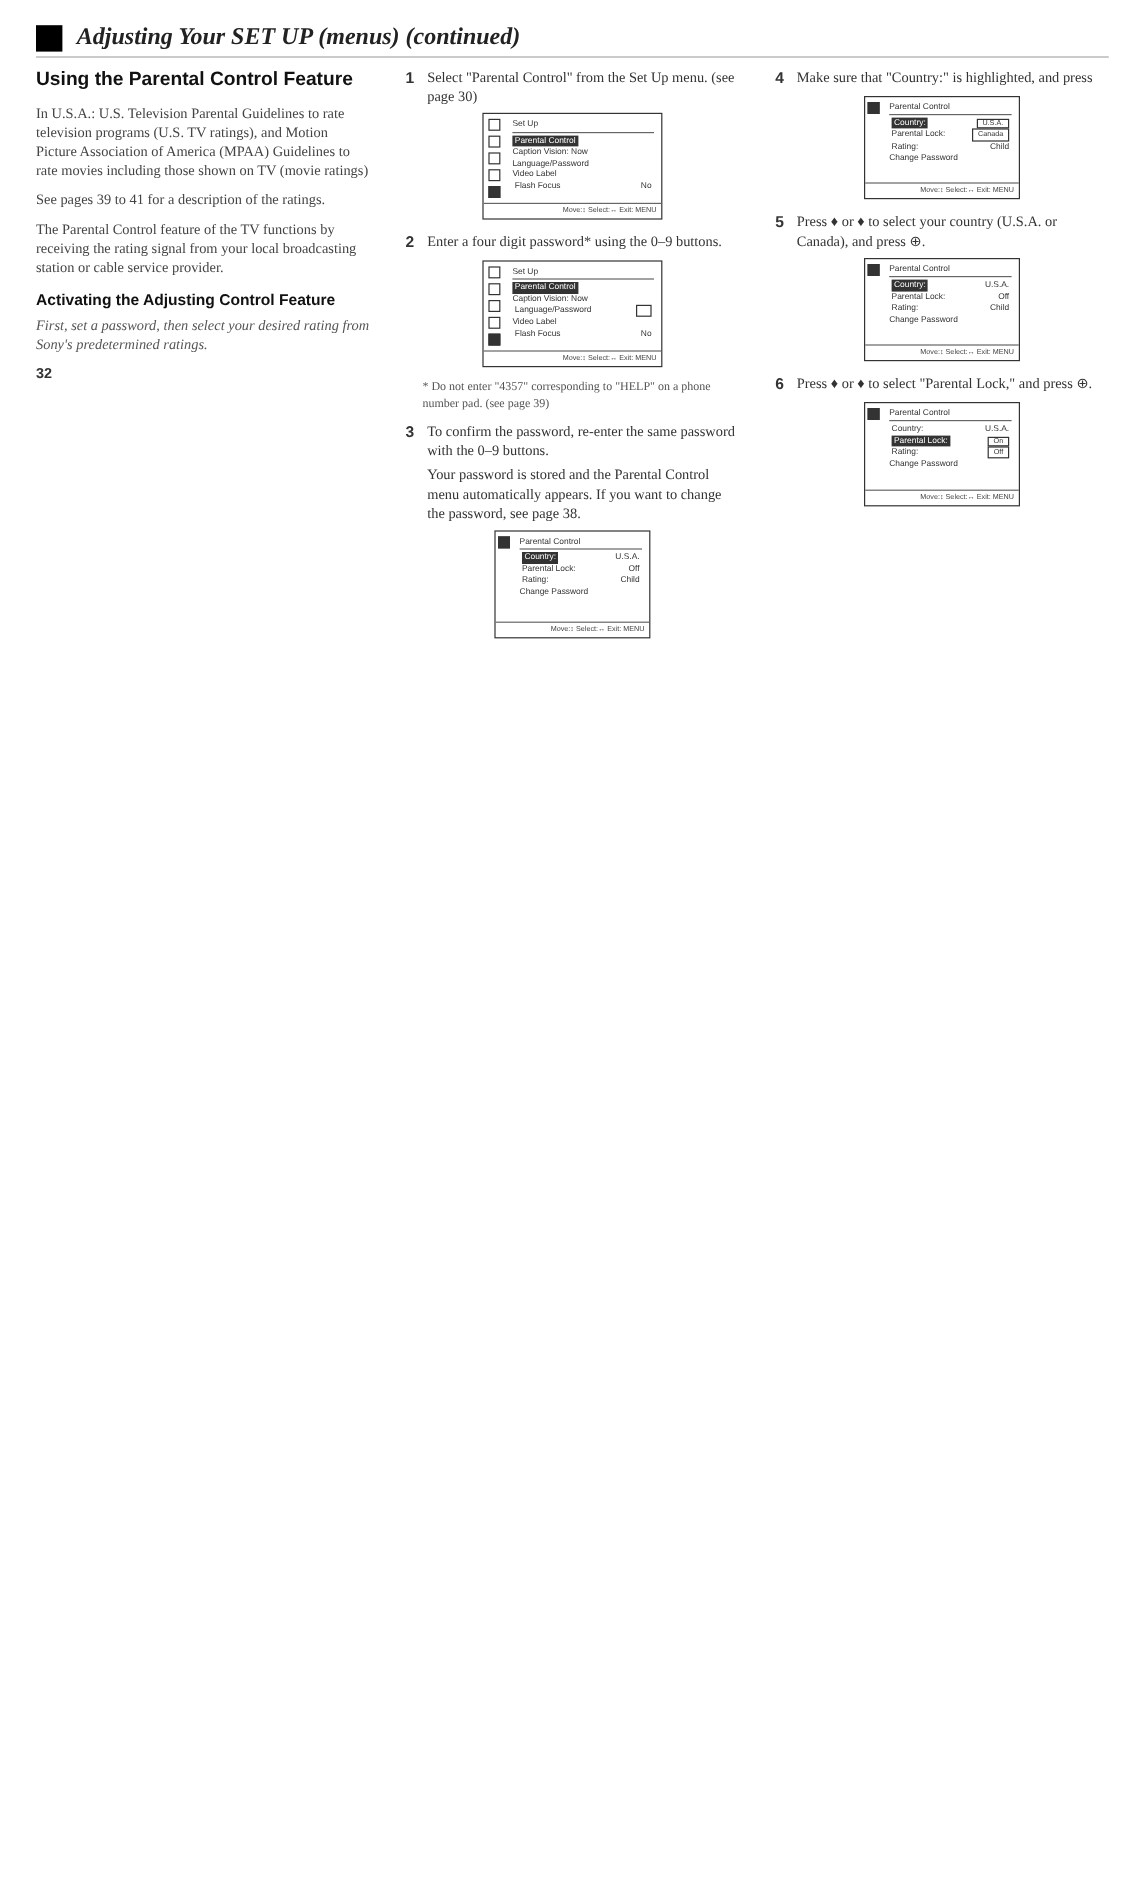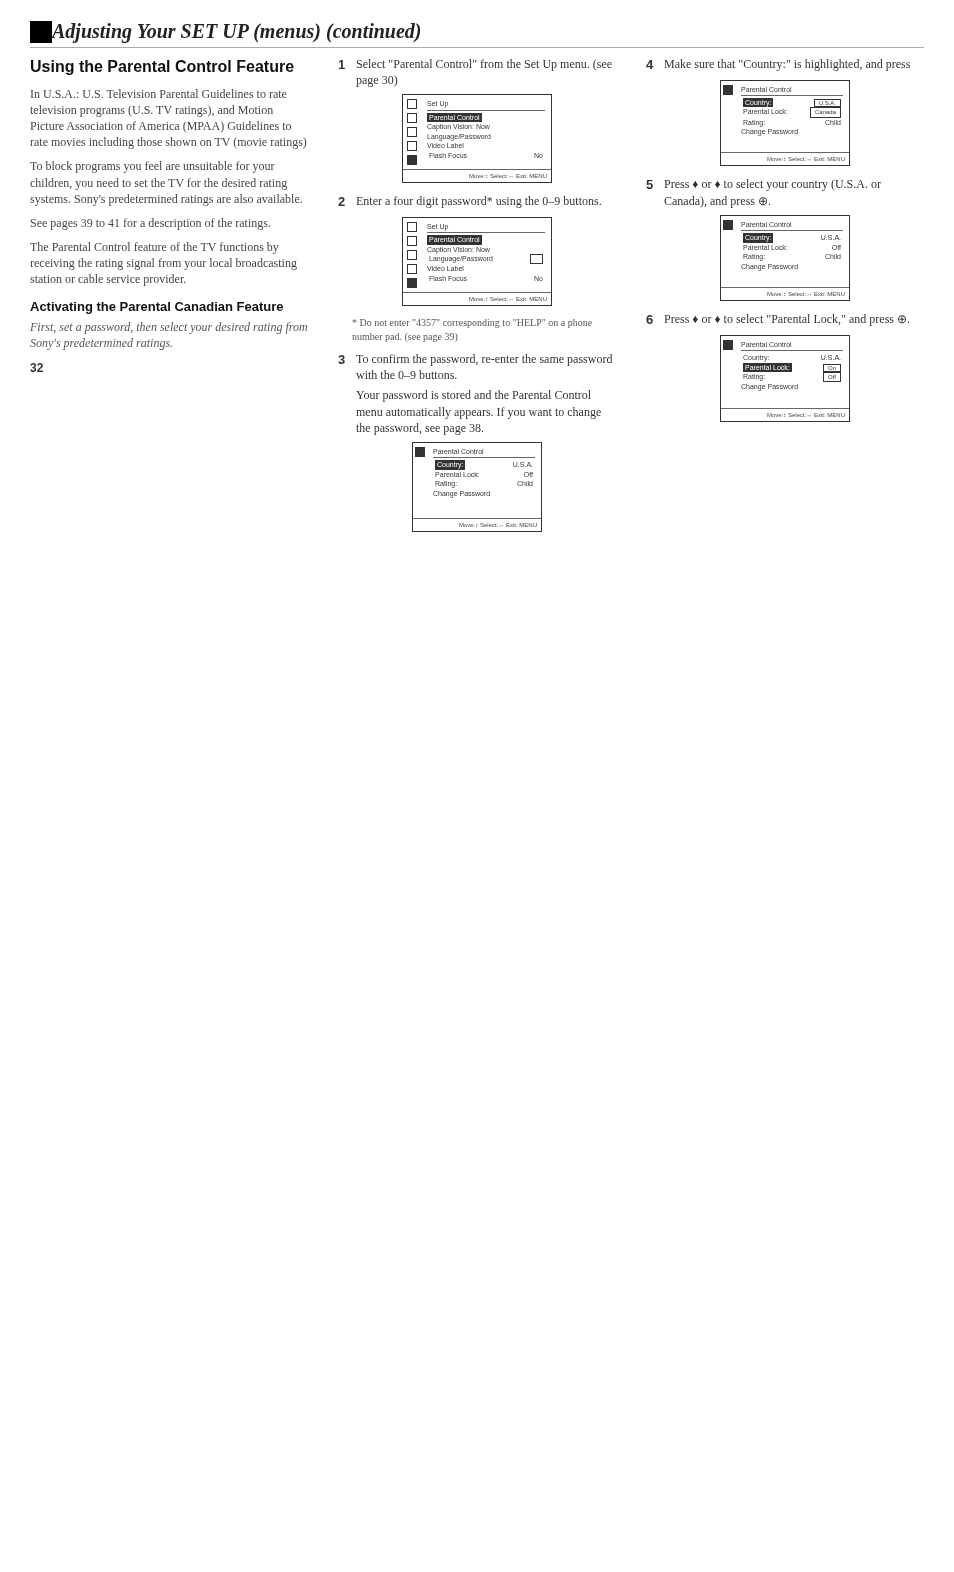--- a/index.html
+++ b/index.html
@@ -8,20 +8,21 @@
     height: 1572px;
     background: #fff;
     font-family: Georgia, 'Times New Roman', serif;
     color: #222;
     padding: 20px 30px;
     position: relative;
   }
   .page-header {
     display: flex;
     align-items: center;
+    gap: 12px;
     margin-bottom: 8px;
     border-bottom: 1px solid #aaa;
     padding-bottom: 4px;
   }
   .header-icon {
     width: 22px; height: 22px;
     background: #000;
     display: inline-block;
   }
   .page-title {
@@ -136,24 +137,23 @@
 <div class="page-header">
   <span class="header-icon"></span>
   <span class="page-title">Adjusting Your SET UP (menus) (continued)</span>
 </div>
 
 <div class="columns">
 
   <div class="col">
     <h2>Using the Parental Control Feature</h2>
     <p>In U.S.A.: U.S. Television Parental Guidelines to rate television programs (U.S. TV ratings), and Motion Picture Association of America (MPAA) Guidelines to rate movies including those shown on TV (movie ratings)</p>
-    <p>To block programs you feel are unsuitable for your children, you need to set the TV for the desired rating systems. Sony's predetermined ratings are also available.</p>
     <p>See pages 39 to 41 for a description of the ratings.</p>
     <p>The Parental Control feature of the TV functions by receiving the rating signal from your local broadcasting station or cable service provider.</p>
-    <h3>Activating the Parental Canadian Feature</h3>
+    <h3>Activating the Adjusting Control Feature</h3>
     <p class="italic">First, set a password, then select your desired rating from Sony's predetermined ratings.</p>
     <div class="pgnum">32</div>
   </div>
 
   <div class="col">
     <div class="step-row">
       <div class="step-num">1</div>
       <div class="step-text">Select "Parental Control" from the Set Up menu. (see page 30)</div>
     </div>
 

